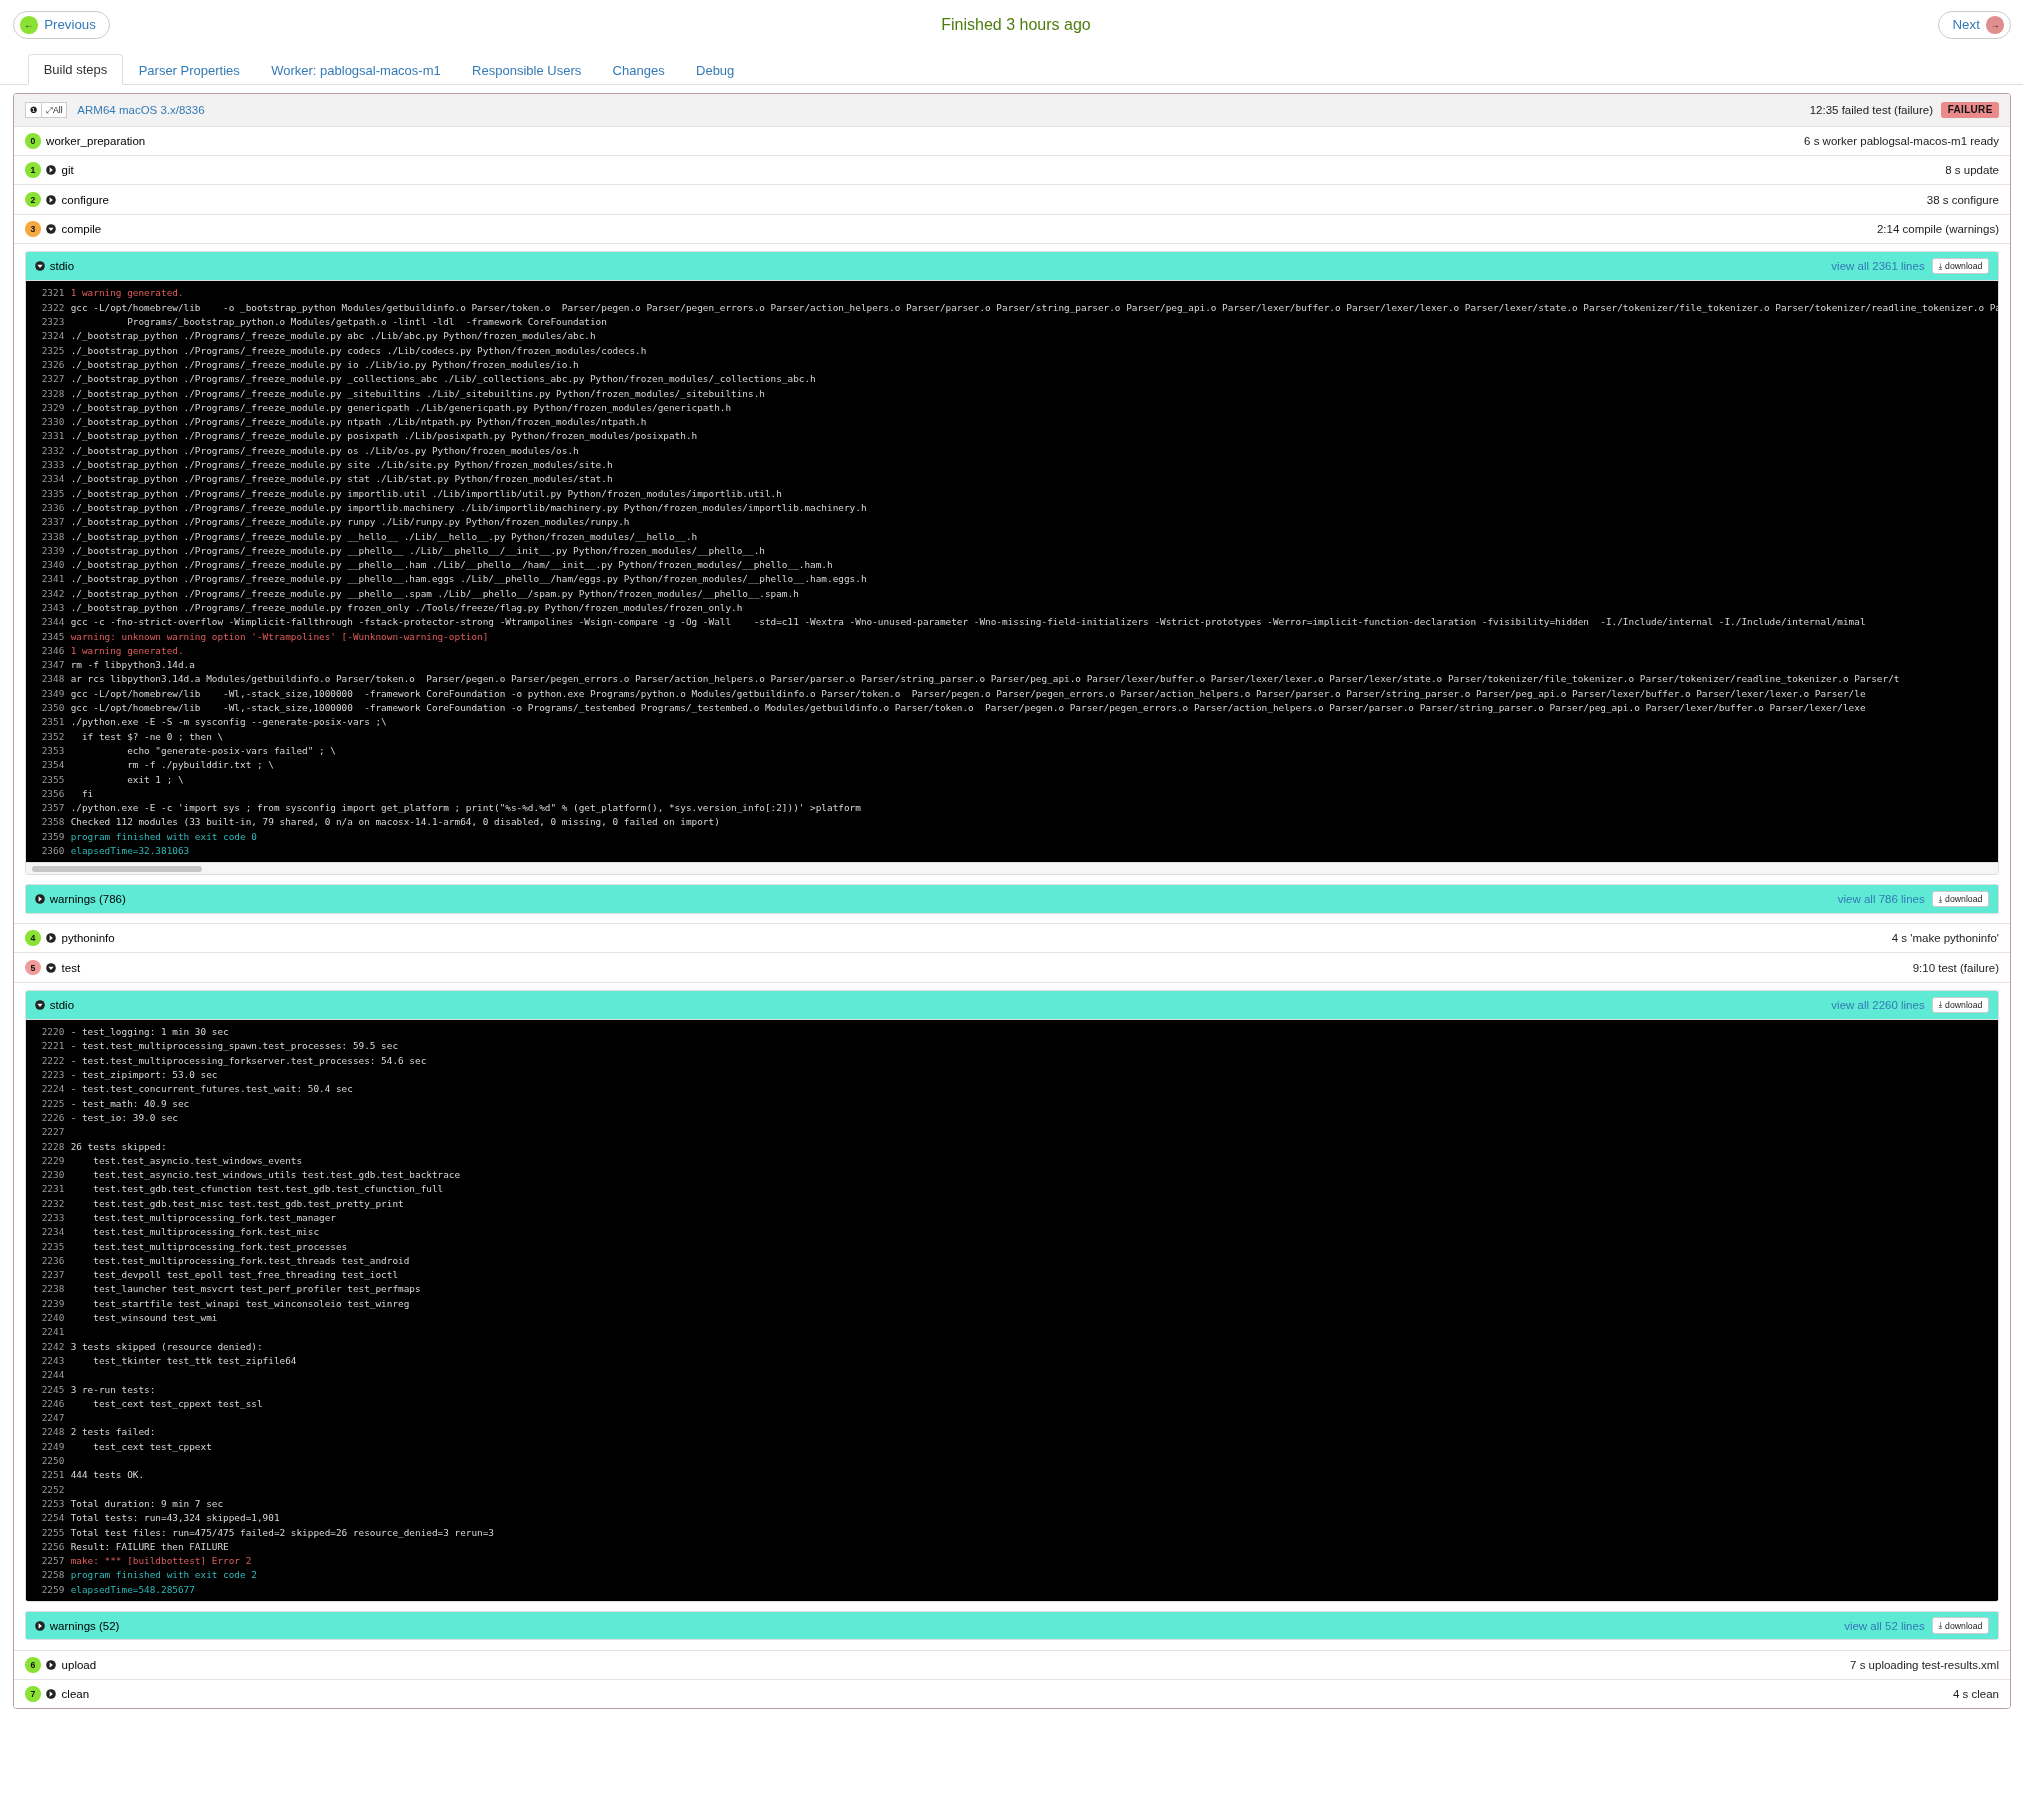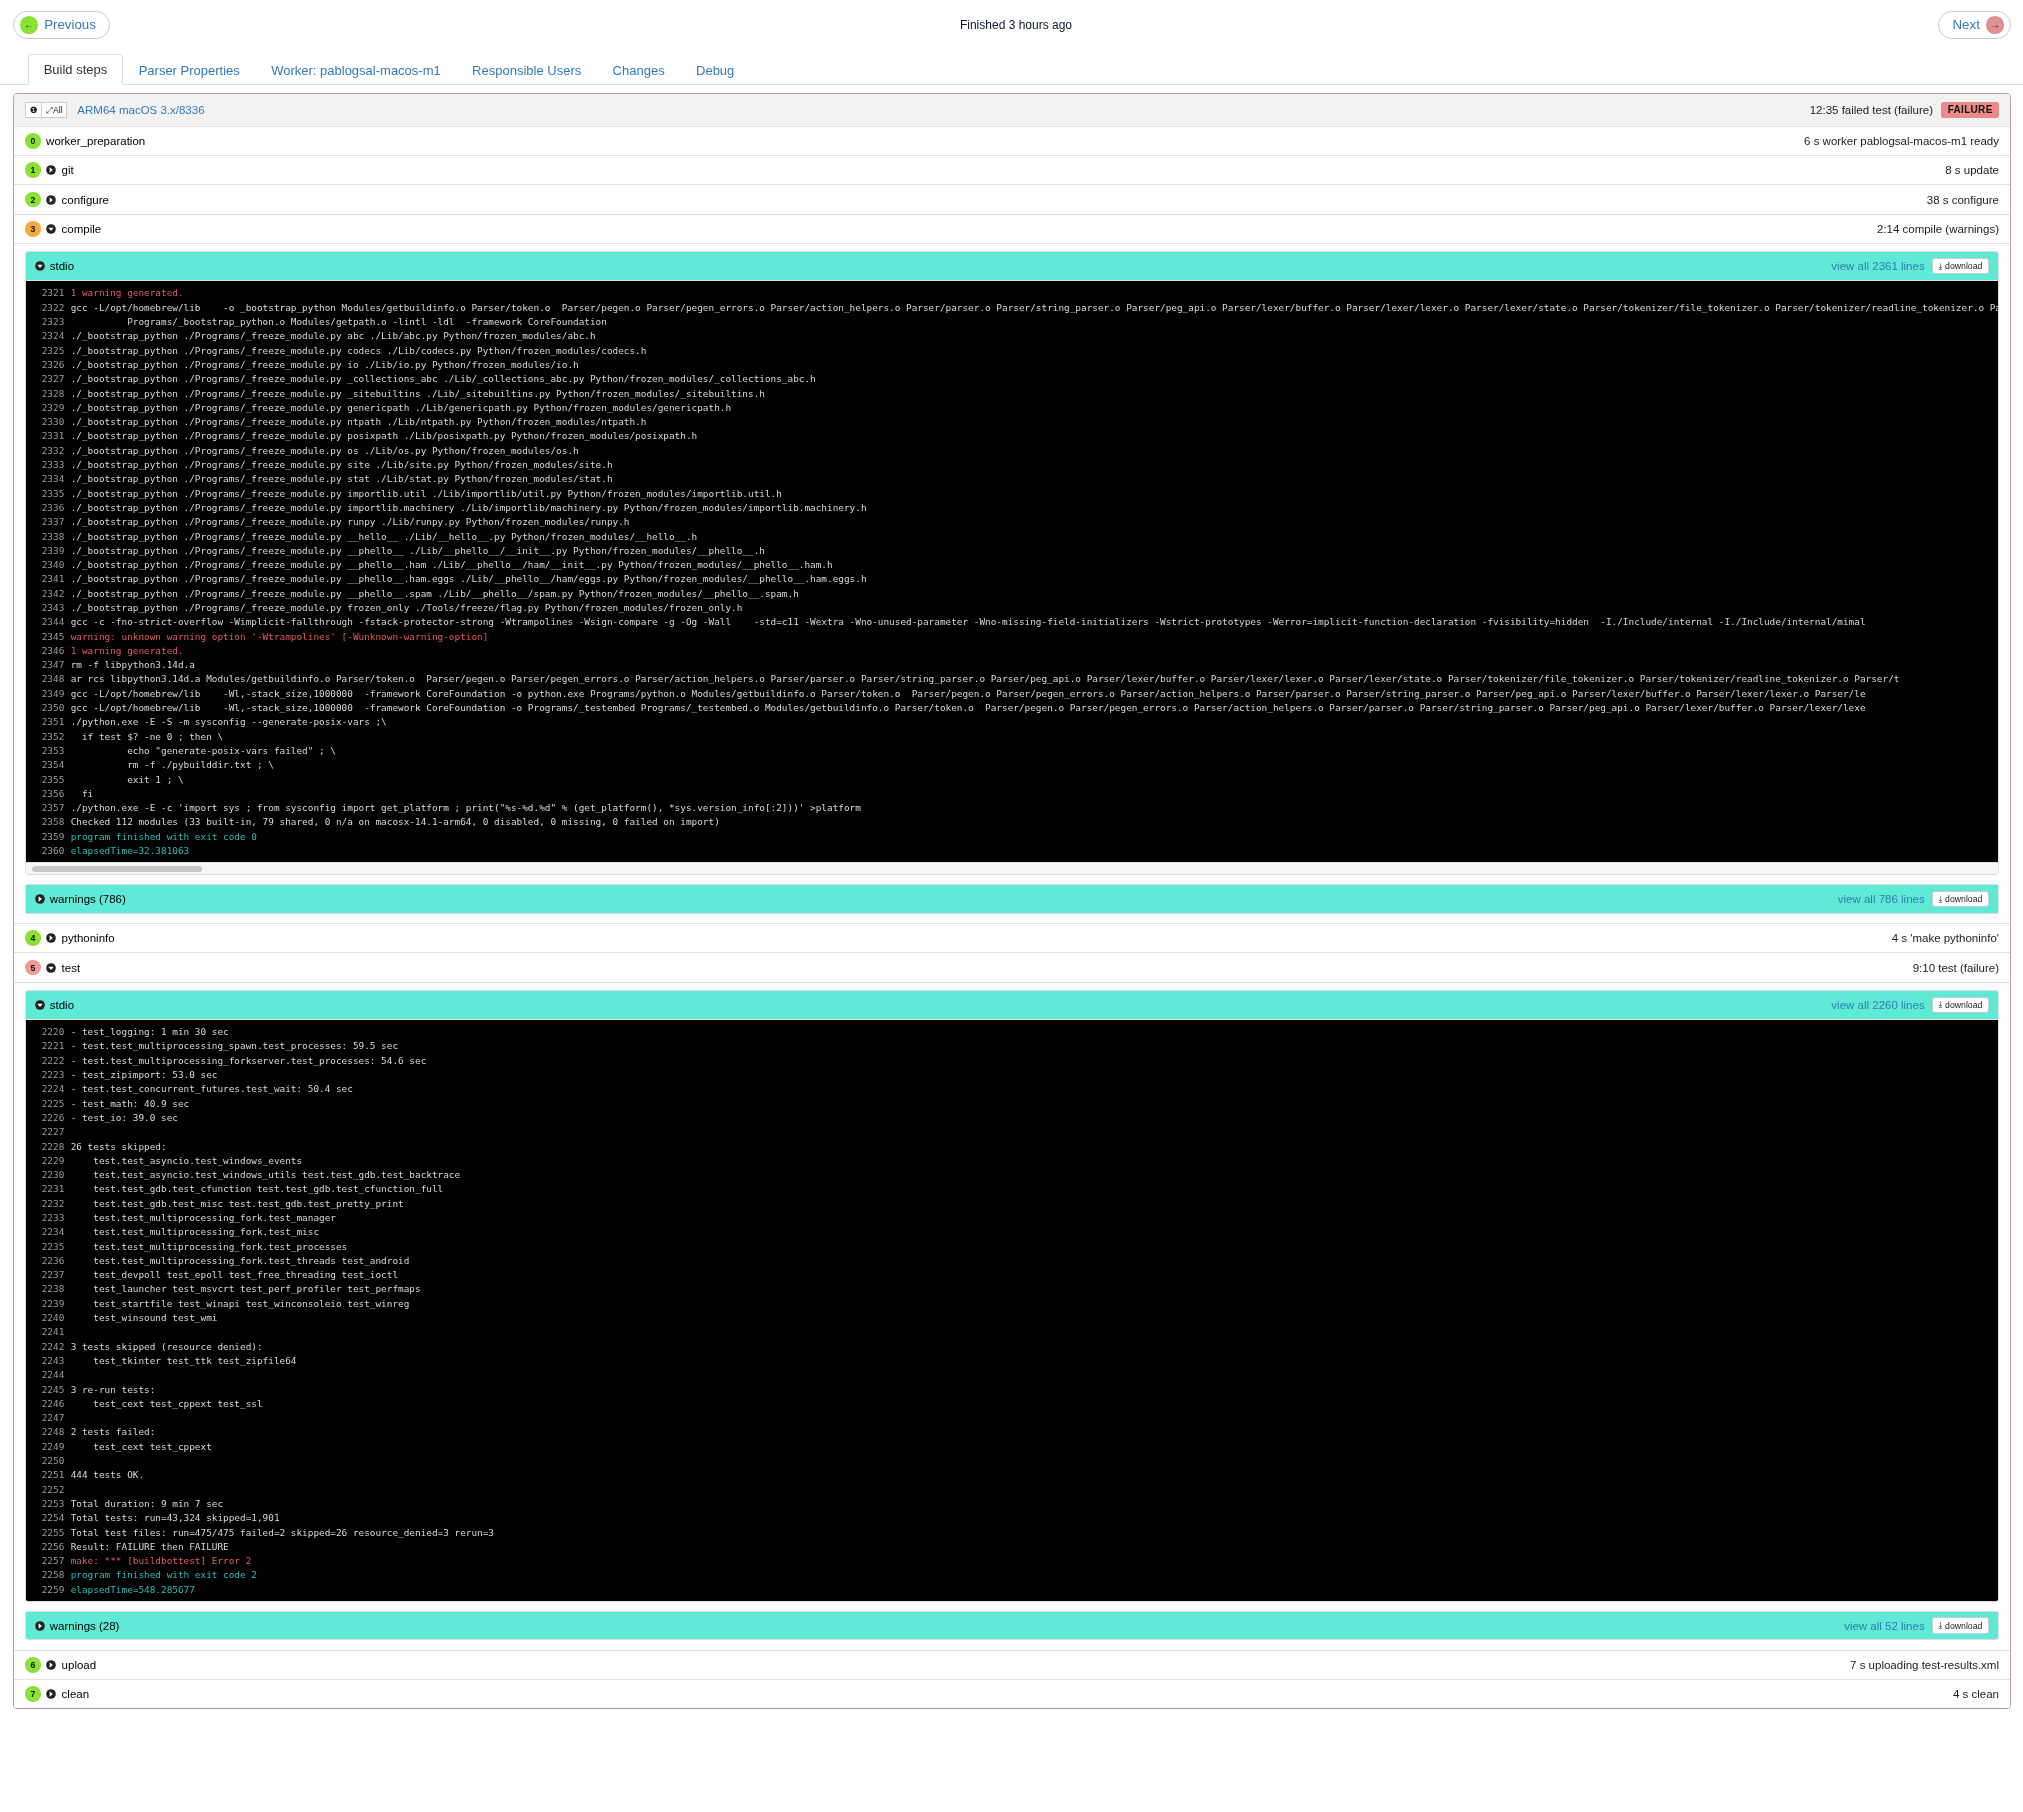--- a/index.html
+++ b/index.html
@@ -44,22 +44,22 @@
     font-size: 10px;
     color: #222;
     flex: none;
   }
   .dot.green { background: #8ae234; }
   .dot.red   { background: #e08f8f; }
   .center-status {
     position: absolute;
     left: 8px; right: 0;
     text-align: center;
-    font-size: 12px;
-    color: #0f172a;
+    font-size: 16px;
+    color: #4d7c0f;
     pointer-events: none;
   }
   .spacer { flex: 1; }
 
   
   .tabs {
     display: flex;
     align-items: flex-end;
     padding: 0 28px;
     margin-top: 3.7px;
@@ -457,21 +457,21 @@
 
   <div class="collapsed-card">
     <div class="logcard-head">
       <span class="ttl">
         <span class="chev">
           <svg width="10" height="10" viewBox="0 0 11 11">
               <circle cx="5.5" cy="5.5" r="5.3" fill="#222"></circle>
               <path d="M4 2.6 L7.6 5.5 L4 8.4 Z" fill="#fff"></path>
             </svg>
         </span>
-        <span>warnings (28)</span>
+        <span>warnings (52)</span>
       </span>
       <span class="right">
         <span class="link">view all 52 lines</span>
         <span class="dl-btn">
           <span>⤓</span>
             <span>download</span>
         </span>
       </span>
     </div>
   </div>

